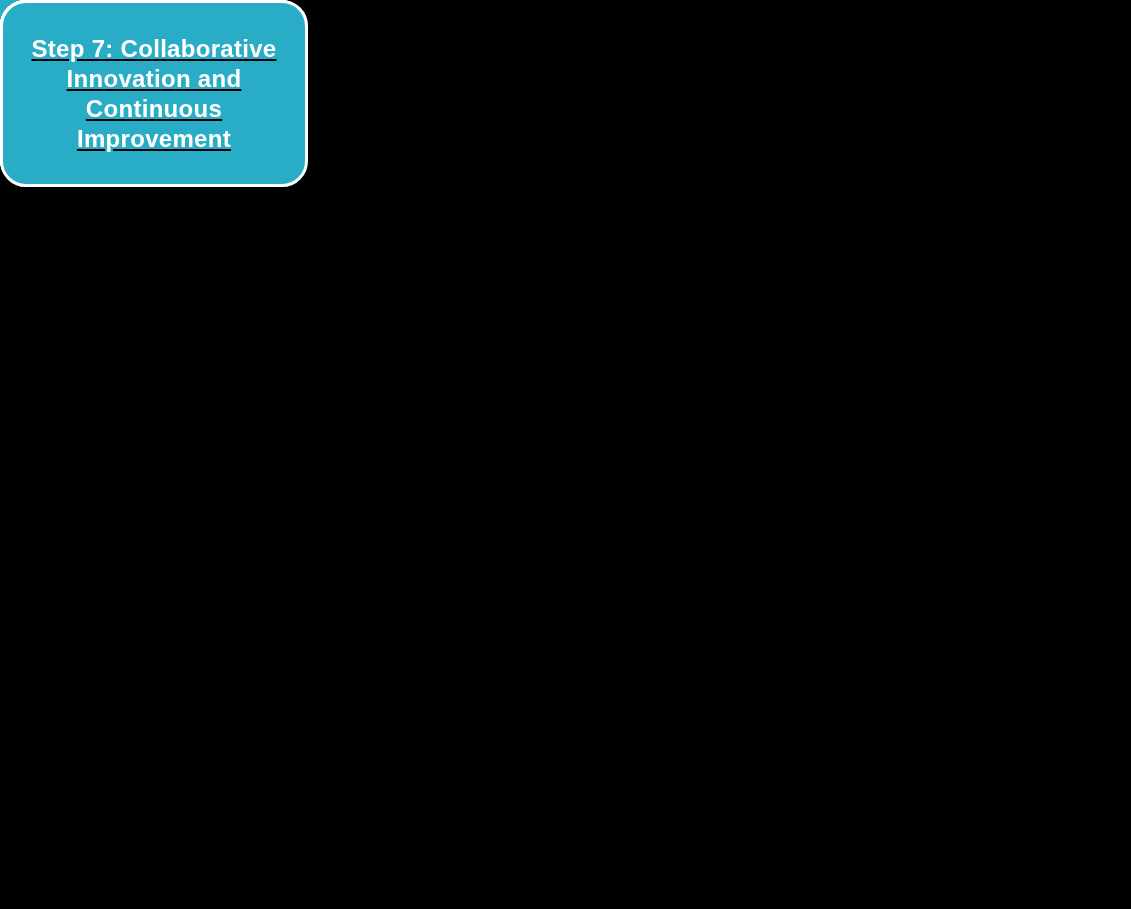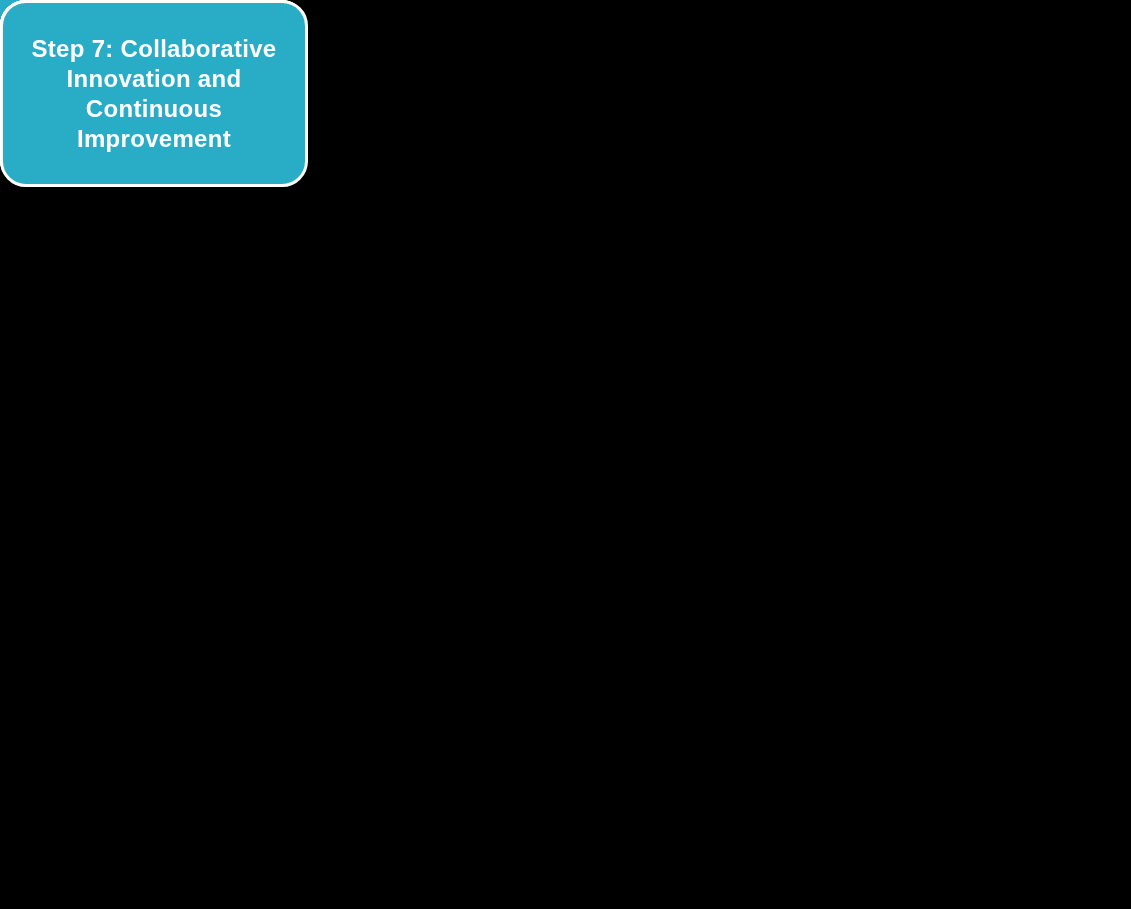--- a/index.html
+++ b/index.html
@@ -41,21 +41,21 @@
     white-space: pre-line;
     padding: 0 8px;
   }
   
   #step-1 { left: 7;   top: 131; width: 304px; height: 186px; }
   #step-2 { left: 7;   top: 363; width: 304px; height: 184px; }
   #step-3 { left: 7;   top: 597; width: 304px; height: 178px; }
   #step-4 { left: 412; top: 597; width: 307px; height: 179px; }
   #step-5 { left: 412; top: 366; width: 307px; height: 182px; }
   #step-6 { left: 412; top: 131; width: 307px; height: 186px; }
-  #step-7 { left: 821; top: 131; width: 308px; height: 187px; }
+  #step-7 { left: 821; top: 131; width: 308px; height: 187px; text-decoration: underline; }
   #step-1, #step-2, #step-3, #step-4, #step-5, #step-6, #step-7 { position: absolute; }
 
   #conn-1-2 { left: 50;  top: 250; }
   #conn-2-3 { left: 50;  top: 488; }
   #conn-3-4 { left: 250; top: 623; }
   #conn-4-5 { left: 460; top: 488; }
   #conn-5-6 { left: 460; top: 250; }
   #conn-6-7 { left: 660; top: 163; }
   #conn-1-2, #conn-2-3, #conn-3-4, #conn-4-5, #conn-5-6, #conn-6-7 { position: absolute; }
 </style>

